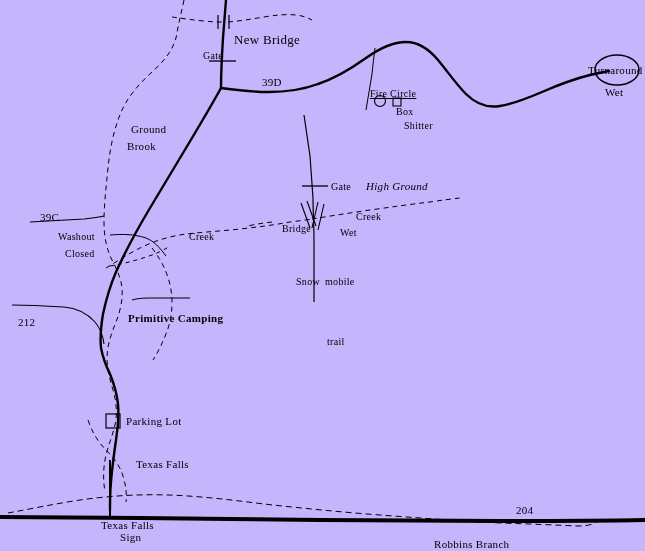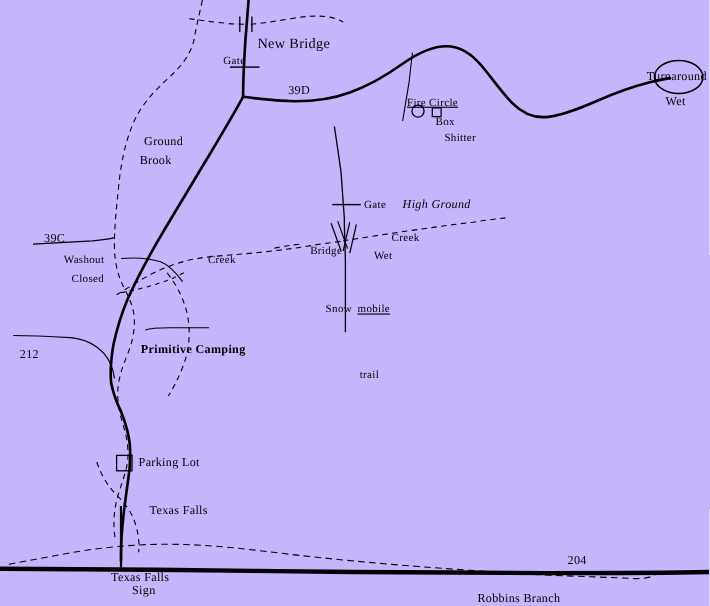--- a/index.html
+++ b/index.html
@@ -207,21 +207,21 @@
   <div class="map-label lbl-sm" style="left:282px; top:223px;">Bridge</div>
 
   <div class="map-label lbl-sm" style="left:340px; top:227px;">Wet</div>
 
   <div class="map-label lbl-sm" style="left:58px; top:231px;">Washout</div>
 
   <div class="map-label lbl-sm" style="left:65px; top:248px;">Closed</div>
 
   <div class="map-label lbl-sm" style="left:296px; top:276px;">Snow</div>
 
-  <div class="map-label lbl-sm" style="left:325px; top:276px;text-decoration:underline;">mobile</div>
+  <div class="map-label lbl-sm" style="left:325px; top:276px;">mobile</div>
 
   <div class="map-label lbl-sm" style="left:327px; top:288px;margin-top:48px;">trail</div>
 
   <div class="map-label lbl-md" style="left:18px; top:316px;">212</div>
 
   <div class="map-label lbl-md" style="left:128px; top:312px;font-weight:bold;">Primitive Camping</div>
 
   <div class="map-label lbl-md" style="left:126px; top:415px;">Parking Lot</div>
 
   <div class="map-label lbl-md" style="left:136px; top:458px;">Texas Falls</div>

